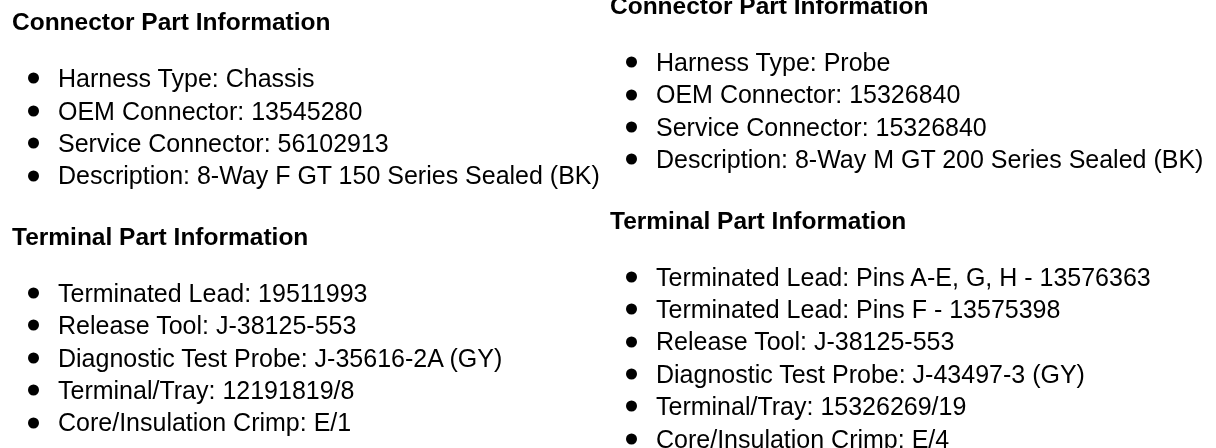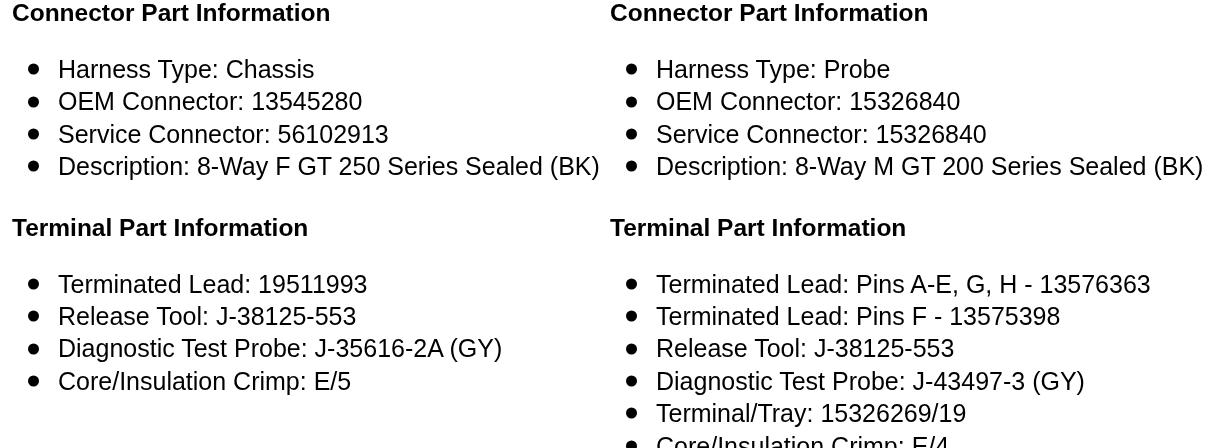--- a/index.html
+++ b/index.html
@@ -12,20 +12,21 @@
     height: 448px;
     overflow: hidden;
     font-family: "Liberation Sans", sans-serif;
     color: #000000;
     -webkit-font-smoothing: antialiased;
   }
   .page {
     display: flex;
     width: 1056px;
     height: 448px;
+    align-items: center;
   }
   .col {
     box-sizing: border-box;
     width: 608px;
     flex: 0 0 608px;
   }
   .col-left  { padding: 0 0 0 12px; }
   .col-right { padding: 0 0 0 2px; }
   .section-title {
     margin: 0;
@@ -66,31 +67,32 @@
 <div class="page">
 
   <div class="col col-left">
 
     <div class="section">
       <h2 class="section-title">Connector Part Information</h2>
       <ul class="bullet-list">
         <li><span class="bullet"></span><span class="li-text">Harness Type: Chassis</span></li>
         <li><span class="bullet"></span><span class="li-text">OEM Connector: 13545280</span></li>
         <li><span class="bullet"></span><span class="li-text">Service Connector: 56102913</span></li>
-        <li><span class="bullet"></span><span class="li-text">Description: 8-Way F GT 250 Series Sealed (BK)</span></li>
+        <li><span class="bullet"></span><span class="li-text">Description: 8-Way F GT 150 Series Sealed (BK)</span></li>
       </ul>
     </div>
 
     <div class="section">
       <h2 class="section-title">Terminal Part Information</h2>
       <ul class="bullet-list">
         <li><span class="bullet"></span><span class="li-text">Terminated Lead: 19511993</span></li>
         <li><span class="bullet"></span><span class="li-text">Release Tool: J-38125-553</span></li>
         <li><span class="bullet"></span><span class="li-text">Diagnostic Test Probe: J-35616-2A (GY)</span></li>
-        <li><span class="bullet"></span><span class="li-text">Core/Insulation Crimp: E/5</span></li>
+        <li><span class="bullet"></span><span class="li-text">Terminal/Tray: 12191819/8</span></li>
+        <li><span class="bullet"></span><span class="li-text">Core/Insulation Crimp: E/1</span></li>
       </ul>
     </div>
 
   </div>
 
   <div class="col col-right">
 
     <div class="section">
       <h2 class="section-title">Connector Part Information</h2>
       <ul class="bullet-list">

